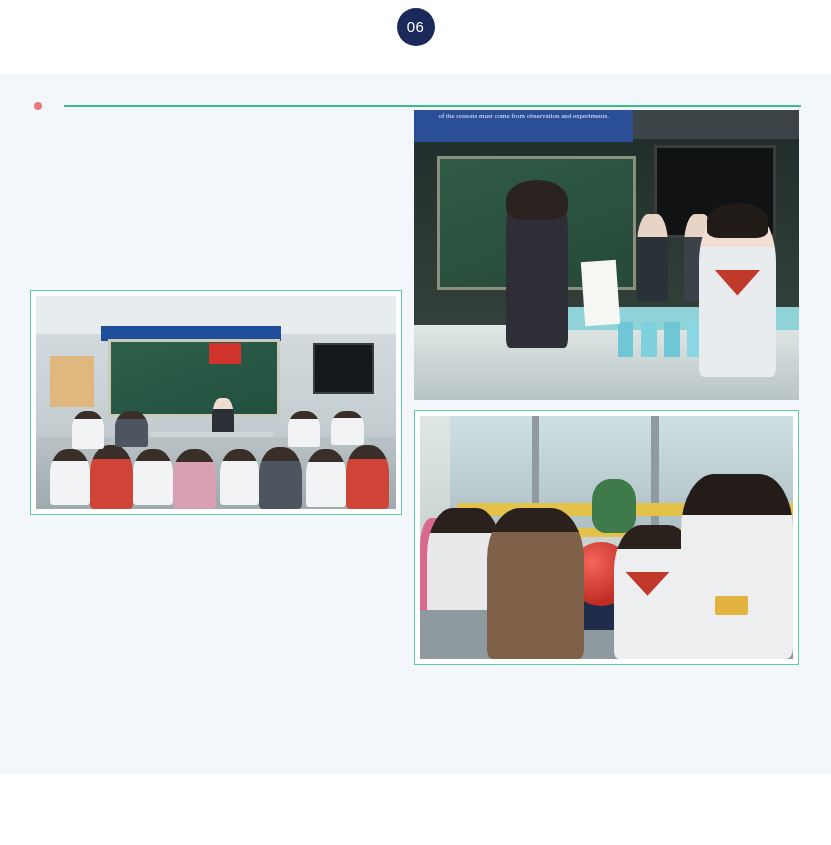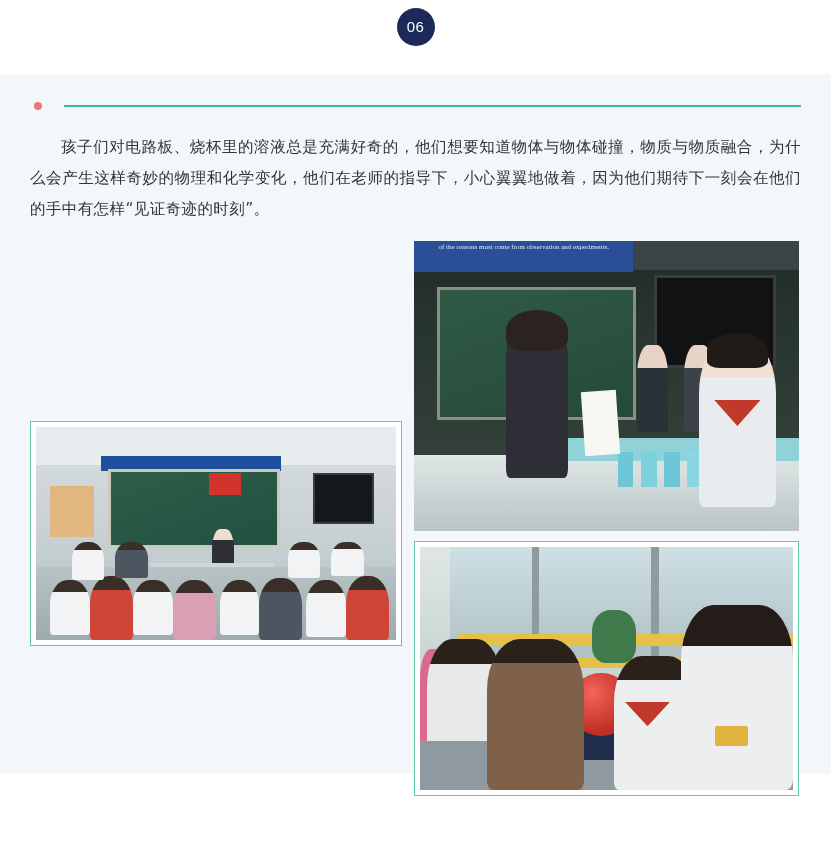--- a/index.html
+++ b/index.html
@@ -265,21 +265,20 @@
     <div class="badge">06</div>
   </div>
 
   <div class="panel">
 
     <div class="rule-row">
       <span class="rule-dot"></span>
       <span class="rule-line"></span>
     </div>
 
-    <p class="paragraph">孩子们对电路板、烧杯里的溶液总是充满好奇的，他们想要知道物体与物体碰撞，物质与物质融合，为什么会产生这样奇妙的物理和化学变化，他们在老师的指导下，小心翼翼地做着，因为他们期待下一刻会在他们的手中有怎样“见证奇迹的时刻”。</p>
 
     <div class="collage">
 
       <div class="photo photo-lab">
         <div class="inner">
           <div class="scene lab-bg">
             <div class="lab-ceiling"></div>
             <div class="lab-board"></div>
             <div class="lab-banner">of the reasons must come from observation and experiments.</div>
             <div class="lab-screen"></div>

